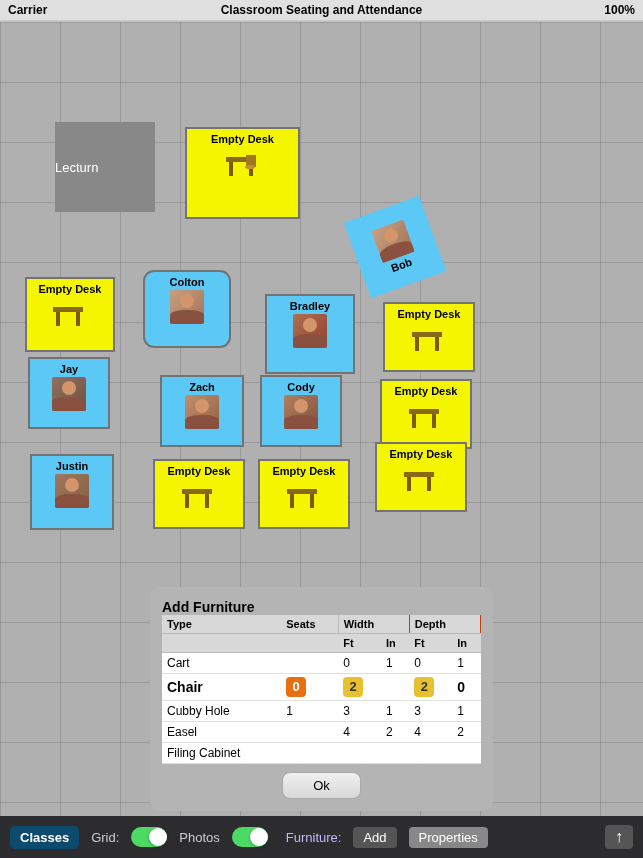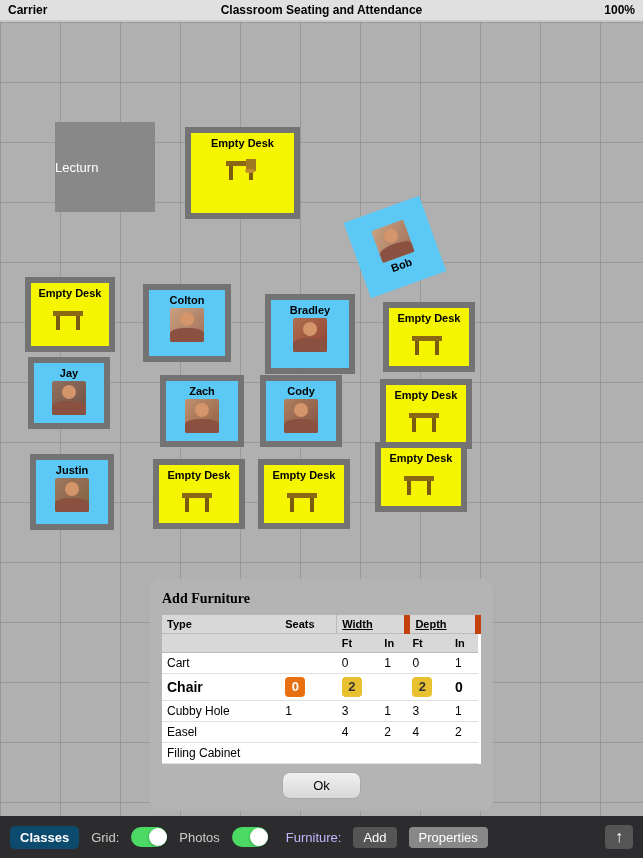--- a/index.html
+++ b/index.html
@@ -60,21 +60,21 @@
       align-items: center;
       justify-content: flex-start;
       font-size: 13px;
       color: #fff;
     }
 
     
     .desk-card {
       position: absolute;
       background: #f5f500;
-      border: 6px solid #737373;
+      border: 2px solid #737373;
       padding: 4px 6px;
       font-size: 11px;
       font-weight: 600;
       text-align: center;
       min-width: 80px;
     }
     .desk-card.blue {
       background: #5bc8f5;
     }
 
@@ -136,22 +136,20 @@
       left: 150px;
       right: 150px;
       background: rgba(180,180,180,0.97);
       border-radius: 10px;
       padding: 12px;
       z-index: 50;
     }
     #overlay-panel h3 {
       font-size: 14px;
       font-weight: 600;
-      margin-bottom: 8px;
-      font-family: Liberation Serif, serif;
     }
     #furniture-table {
       width: 100%;
       border-collapse: collapse;
       font-size: 12px;
       background: #fff;
     }
     #furniture-table thead tr {
       background: #d0d0d0;
     }
@@ -275,22 +273,21 @@
 
     
     #furniture-table .sub-header {
       background: #d8d8d8;
       font-size: 11px;
     }
     .col-group-header {
       text-align: center;
       font-weight: 600;
       border-left: 1px solid #bbb;
-      border-right: 6px solid #c2410c;
-      text-decoration: underline;
+      border-right: 1px solid #c2410c;
     }
   </style>
 </head>
 <body>
 
 <div id="status-bar">
   <span>Carrier</span>
   <span class="center">Classroom Seating and Attendance</span>
   <span>100%</span>
 </div>
@@ -320,21 +317,21 @@
 
   <div class="desk-card" style="top:255px;left:25px;width:90px;height:75px;">
     <span>Empty Desk</span>
     <svg class="desk-icon" viewBox="0 0 38 32">
       <rect x="2" y="10" width="30" height="5" fill="#8B6914"></rect>
       <rect x="5" y="15" width="4" height="14" fill="#7a5c10"></rect>
       <rect x="25" y="15" width="4" height="14" fill="#7a5c10"></rect>
     </svg>
   </div>
 
-  <div class="desk-card blue" style="top:262px;left:143px;width:88px;height:78px;">
+  <div class="desk-card blue" style="top:248px;left:143px;width:88px;height:78px;border-radius:11px;">
     <span>Colton</span>
     <div class="person-icon"></div>
   </div>
 
   <div class="desk-card blue" style="top:272px;left:265px;width:90px;height:80px;">
     <span>Bradley</span>
     <div class="person-icon" style="background:linear-gradient(135deg,#b07050 0%,#904030 100%);"></div>
   </div>
 
   <div class="desk-card" style="top:280px;left:383px;width:92px;height:70px;">

